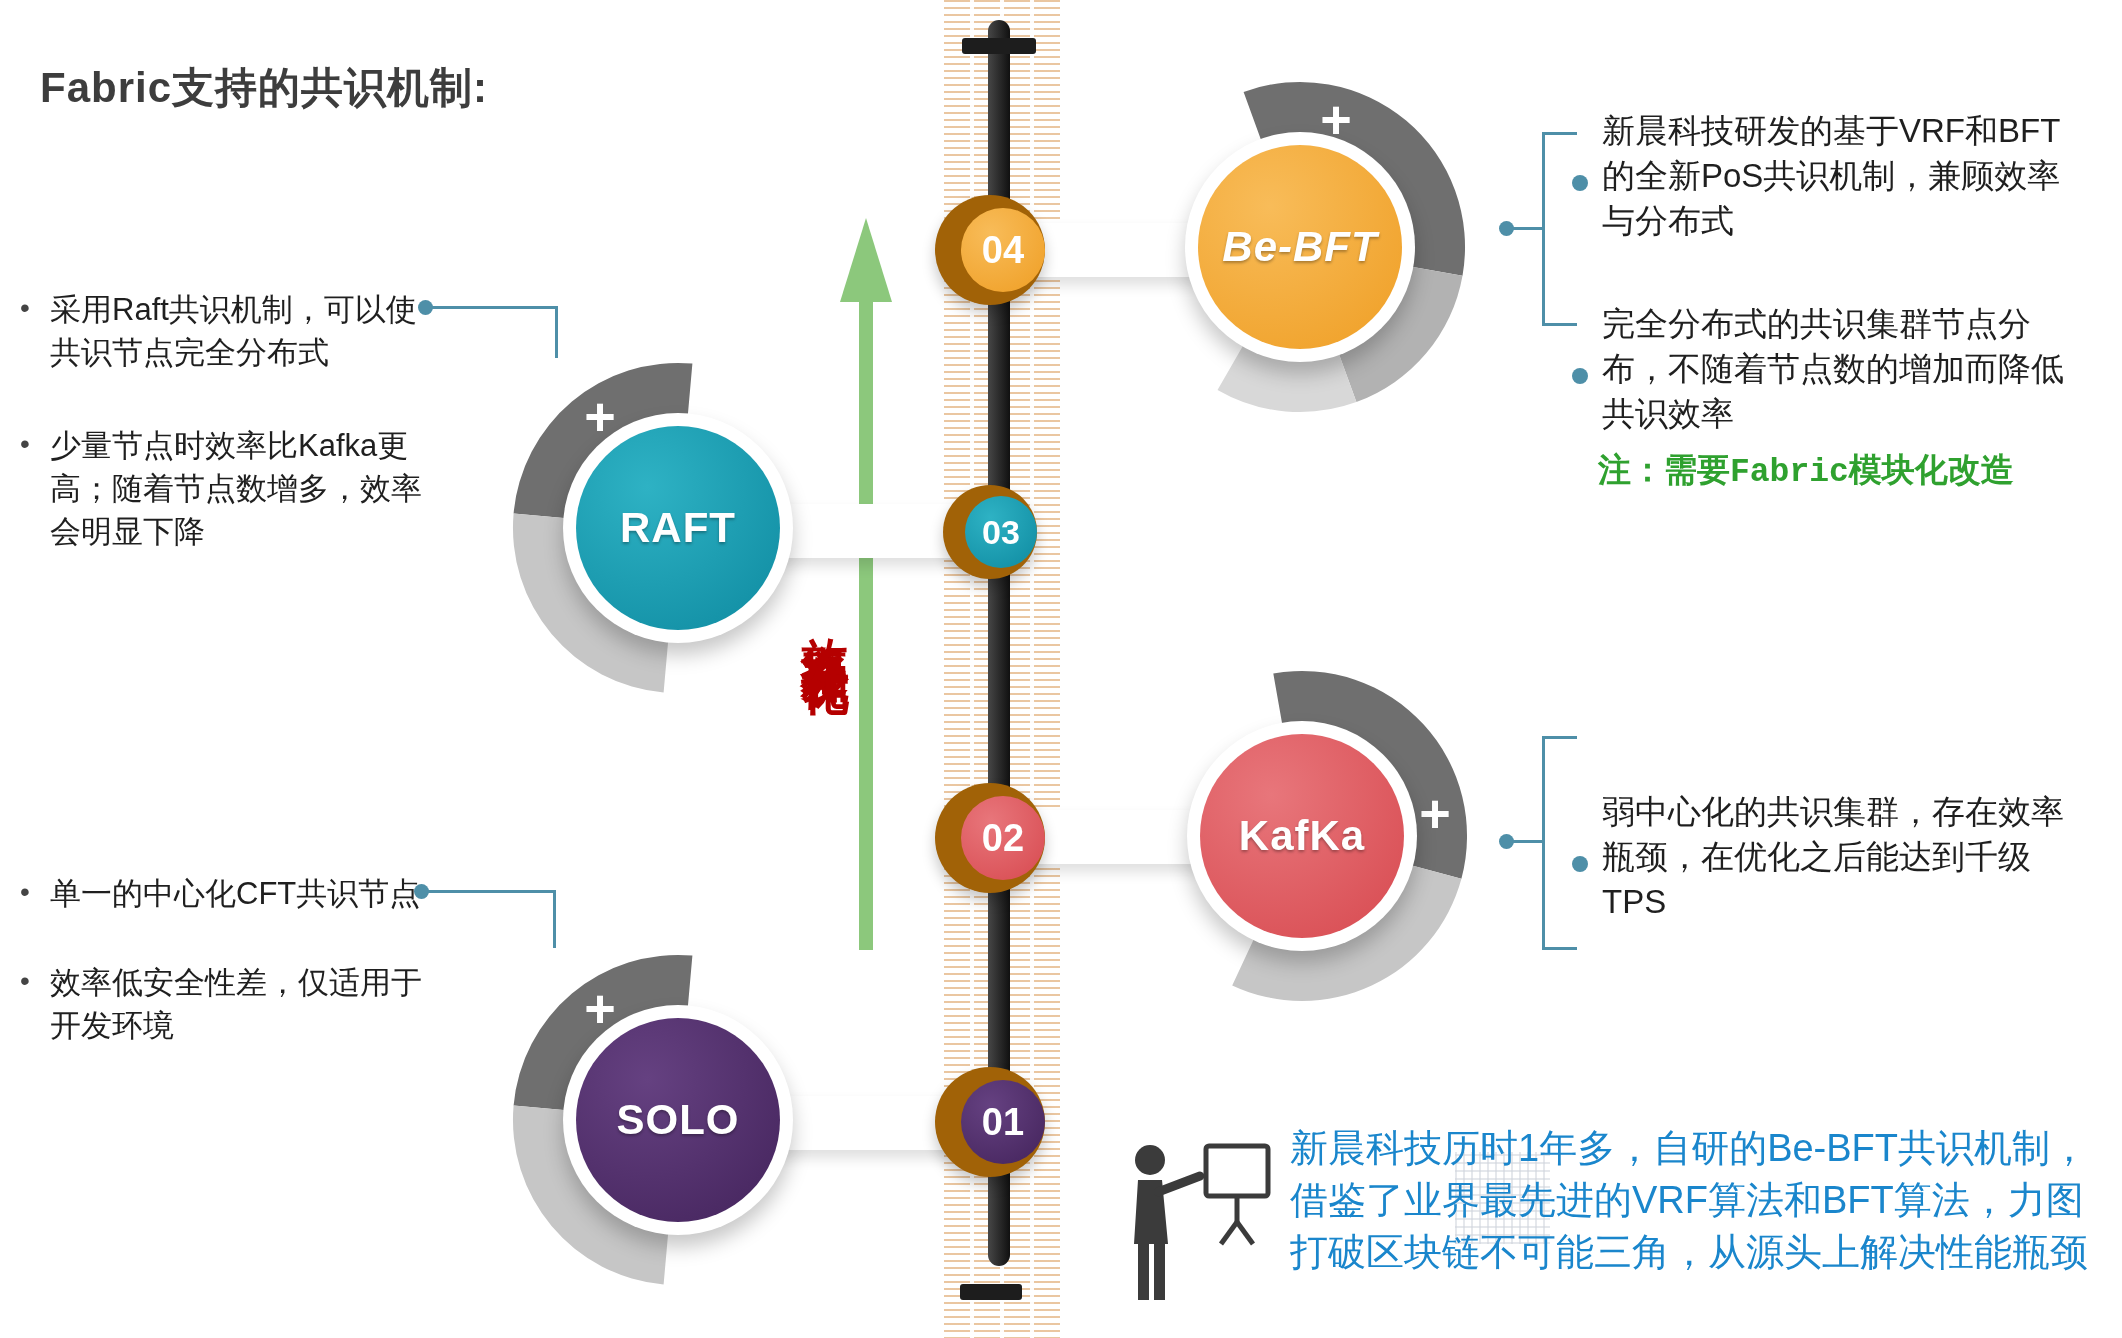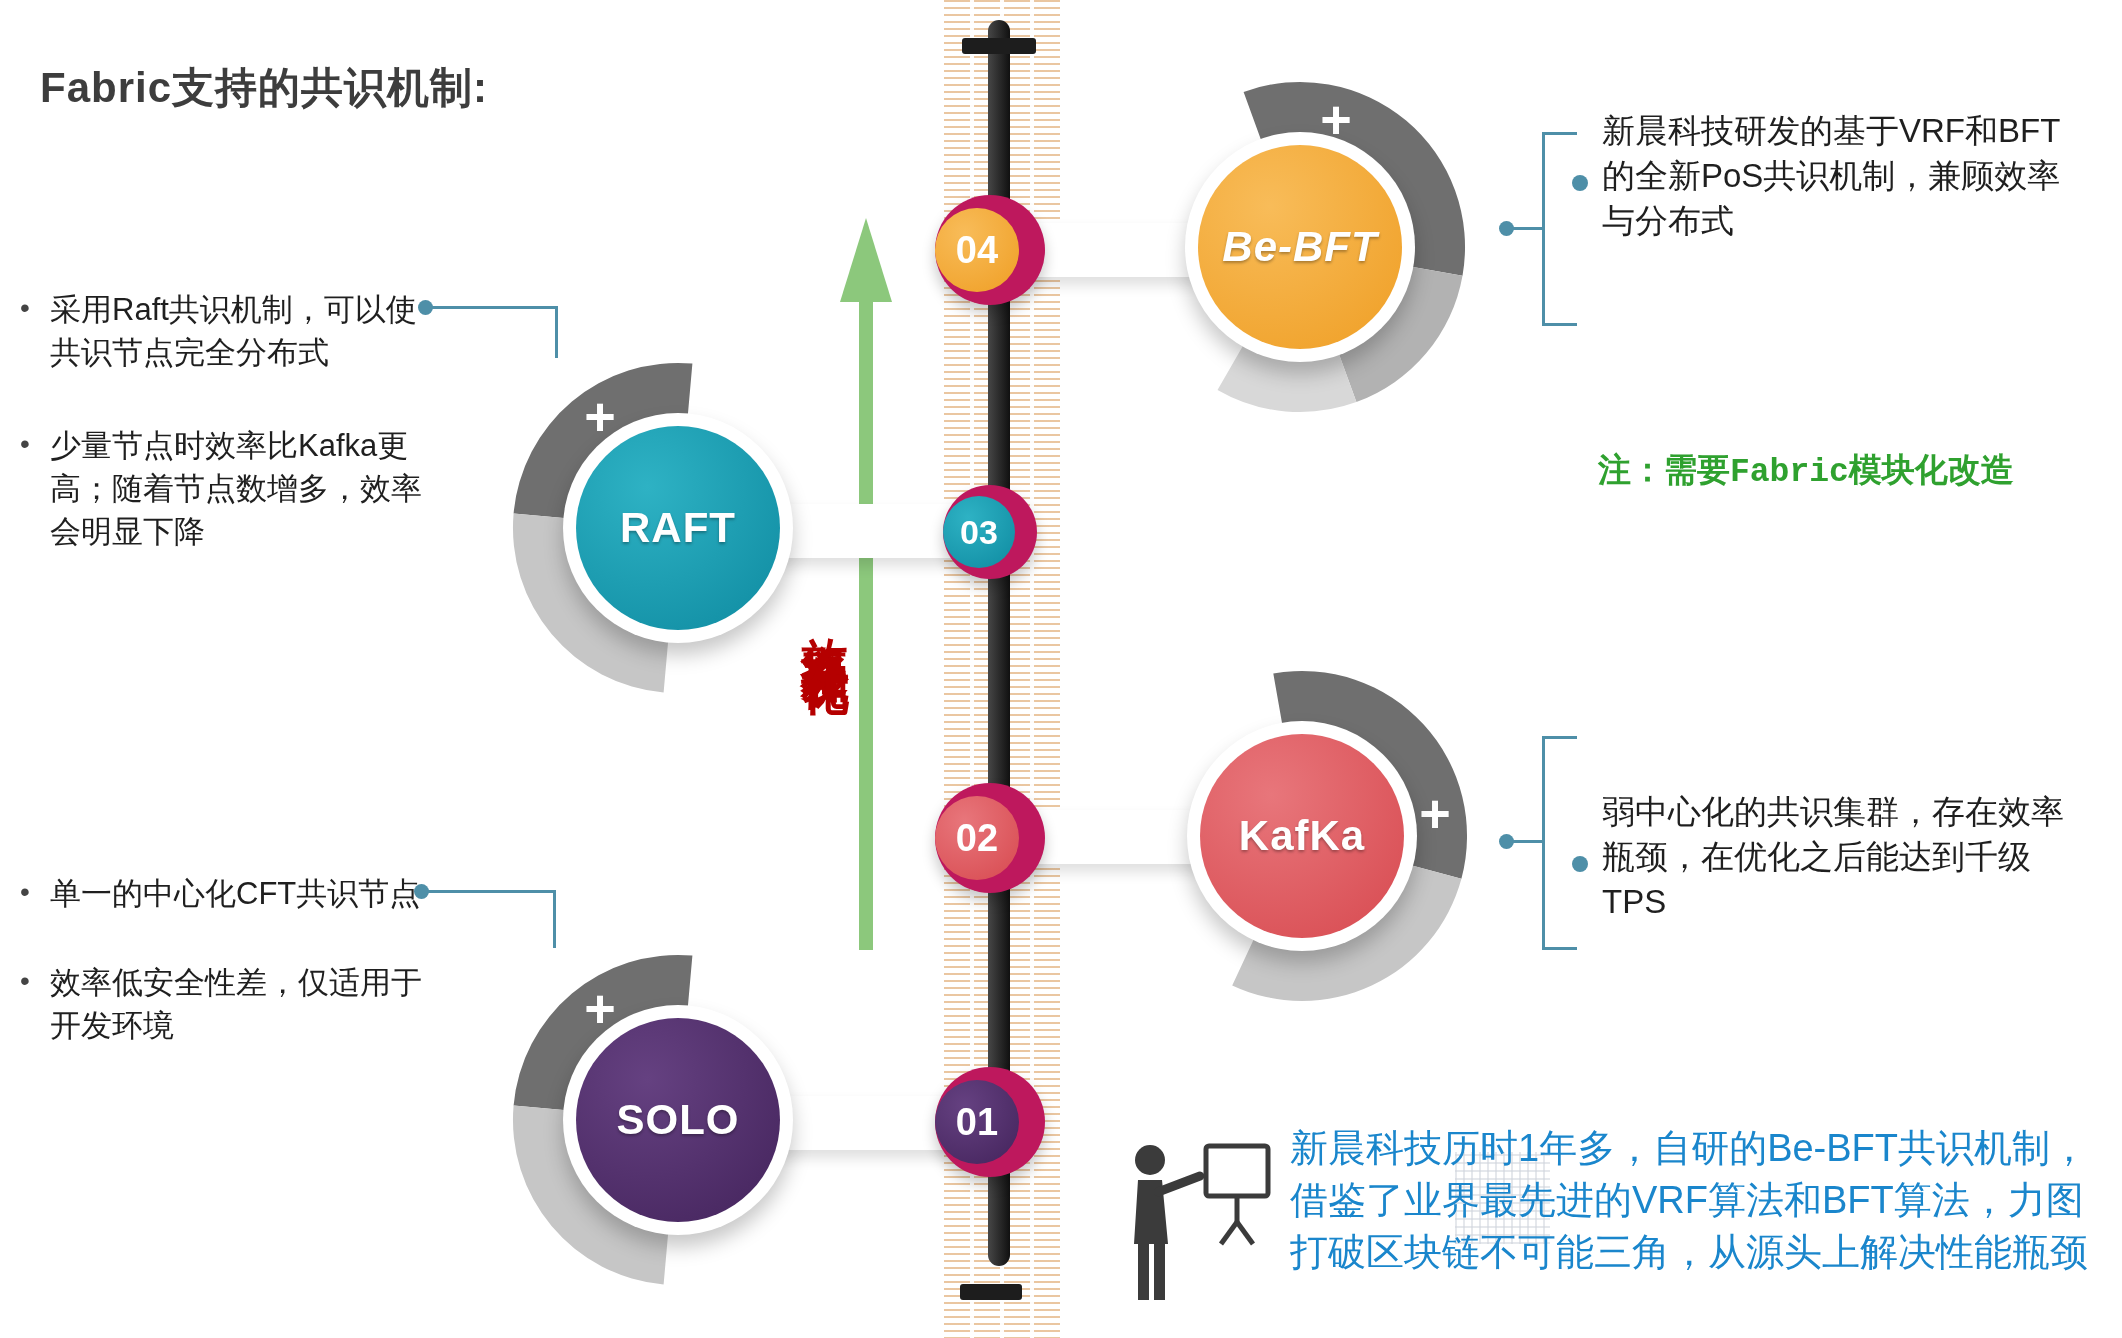--- a/index.html
+++ b/index.html
@@ -48,22 +48,22 @@
   .big{width:230px;height:230px;border-radius:50%;background:#fff;
     box-shadow:0 12px 20px rgba(0,0,0,.22);display:flex;align-items:center;justify-content:center;}
   .big .inner{width:204px;height:204px;border-radius:50%;display:flex;align-items:center;justify-content:center;
     font-size:42px;font-weight:700;color:#fff;letter-spacing:1px;text-shadow:0 2px 3px rgba(0,0,0,.3);}
   .big-bebft{left:1185px;top:132px;} .big-bebft .inner{background:radial-gradient(circle at 35% 30%,#F8BC59,#EF9E24);font-style:italic;}
   .big-raft{left:563px;top:413px;}  .big-raft .inner{background:radial-gradient(circle at 35% 30%,#2EB2C4,#0E8AA0);}
   .big-kafka{left:1187px;top:721px;}.big-kafka .inner{background:radial-gradient(circle at 35% 30%,#E8767B,#D7494F);}
   .big-solo{left:563px;top:1005px;} .big-solo .inner{background:radial-gradient(circle at 35% 30%,#654181,#43235B);}
 
   
-  .small{border-radius:50%;background:#be185d;box-shadow:0 8px 14px rgba(0,0,0,.22);
-    display:flex;align-items:center;justify-content:flex-start;}
+  .small{border-radius:50%;background:#a16207;box-shadow:0 8px 14px rgba(0,0,0,.22);
+    display:flex;align-items:center;justify-content:flex-end;}
   .small .inner{border-radius:50%;display:flex;align-items:center;justify-content:center;
     color:#fff;font-weight:700;}
   .small-04{left:935px;top:195px;width:110px;height:110px;}
   .small-03{left:943px;top:485px;width:94px;height:94px;}
   .small-02{left:935px;top:783px;width:110px;height:110px;}
   .small-01{left:935px;top:1067px;width:110px;height:110px;}
   .small-04 .inner,.small-02 .inner,.small-01 .inner{width:84px;height:84px;font-size:38px;}
   .small-03 .inner{width:72px;height:72px;font-size:34px;}
   .n04{background:radial-gradient(circle at 35% 30%,#F8BC59,#EF9E24);}
   .n03{background:radial-gradient(circle at 35% 30%,#2EB2C4,#0E8AA0);}
@@ -230,20 +230,24 @@
   <div class="lrow" style="margin-top:46px;">
     <span class="bmark">•</span>
     <span class="ltext">效率低安全性差，仅适用于开发环境</span>
   </div>
 </div>
 
 <div class="abs rblock" style="left:1572px;top:108px;">
   <div class="vrow">
     <span class="dotmark"></span>
     <span class="rtext">新晨科技研发的基于VRF和BFT的全新PoS共识机制，兼顾效率与分布式</span>
+  </div>
+  <div class="vrow" style="margin-top:58px;">
+    <span class="dotmark"></span>
+    <span class="rtext">完全分布式的共识集群节点分布，不随着节点数的增加而降低共识效率</span>
   </div>
 </div>
 <div class="abs note">注：需要Fabric模块化改造</div>
 
 <div class="abs rblock" style="left:1572px;top:715px;">
   <div class="vrow" style="margin-top:74px;">
     <span class="dotmark"></span>
     <span class="rtext">弱中心化的共识集群，存在效率瓶颈，在优化之后能达到千级TPS</span>
   </div>
 </div>

